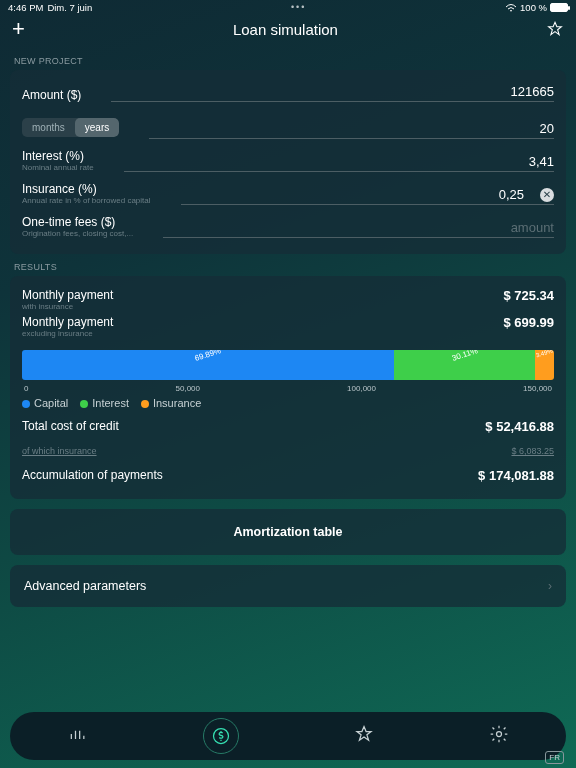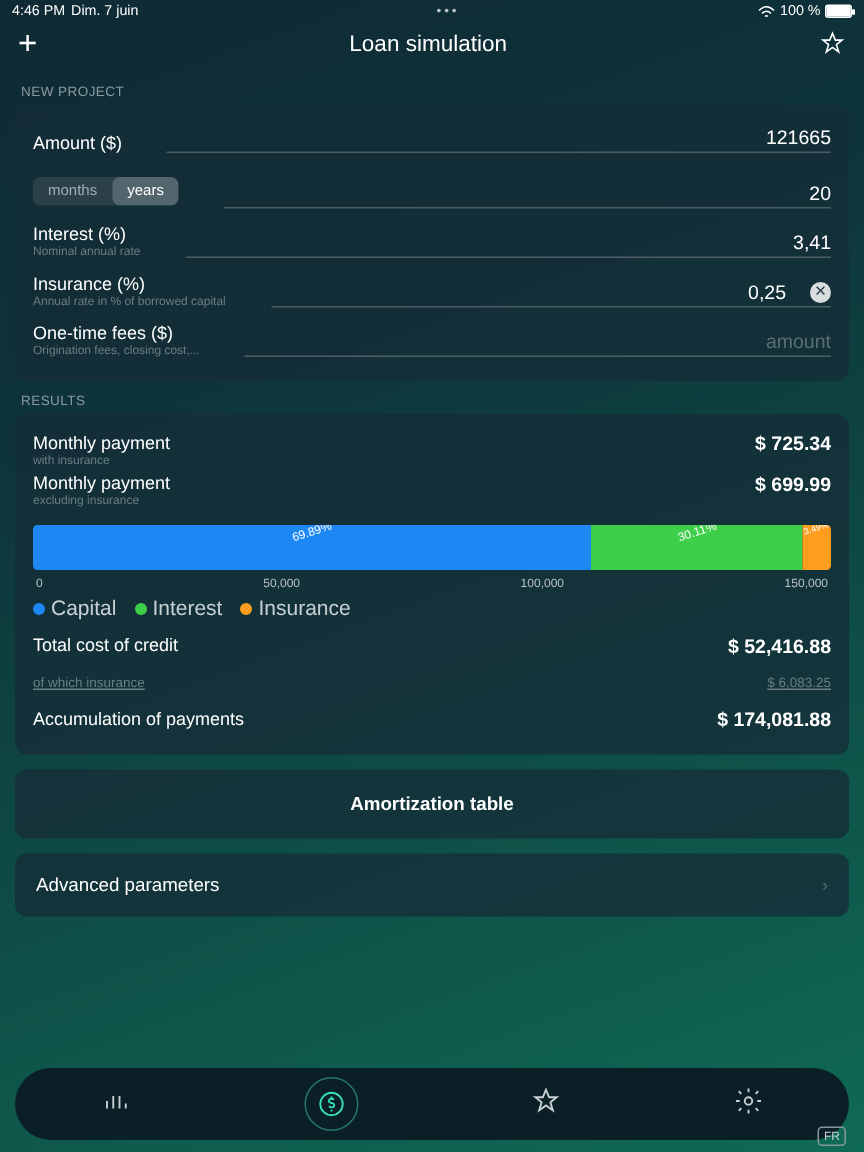--- a/index.html
+++ b/index.html
@@ -44,21 +44,21 @@
   .result-row .rl { font-size:12px; }
   .result-row .rs { font-size:8px; color:#6a7e85; }
   .result-row .rv { font-size:13px; font-weight:600; }
   .bar-wrap { margin-top:10px; }
   .bar { display:flex; height:30px; border-radius:3px; overflow:hidden; }
   .bar-cap { background:#1d87f3; }
   .bar-int { background:#3ecf4a; }
   .bar-ins { background:#ff9d1e; }
   .bar span { font-size:8px; color:#fff; display:flex; align-items:center; justify-content:center; transform:rotate(-18deg); white-space:nowrap;}
   .ticks { display:flex; justify-content:space-between; font-size:8px; color:#b8c4c8; margin-top:4px; padding:0 2px;}
-  .legend { display:flex; gap:12px; font-size:14px; color:#c7d1d4; margin-top:4px;}
+  .legend { display:flex; gap:12px; font-size:11px; color:#c7d1d4; margin-top:4px;}
   .dot { width:8px; height:8px; border-radius:50%; display:inline-block; margin-right:4px; vertical-align:middle;}
   .d1{background:#1d87f3}.d2{background:#3ecf4a}.d3{background:#ff9d1e}
   .info-row { display:flex; justify-content:space-between; padding:6px 0; font-size:12px;}
   .info-row .iv { font-weight:600; font-size:13px;}
   .info-row.small { font-size:9px; color:#6a7e85;text-decoration:underline; }
   .info-row.small .iv{ font-weight:400; font-size:9px;}
   .big-btn {
     background: rgba(20,45,55,.78); margin:10px; border-radius:8px;
     text-align:center; padding:16px; font-size:12.5px; font-weight:600;
   }

